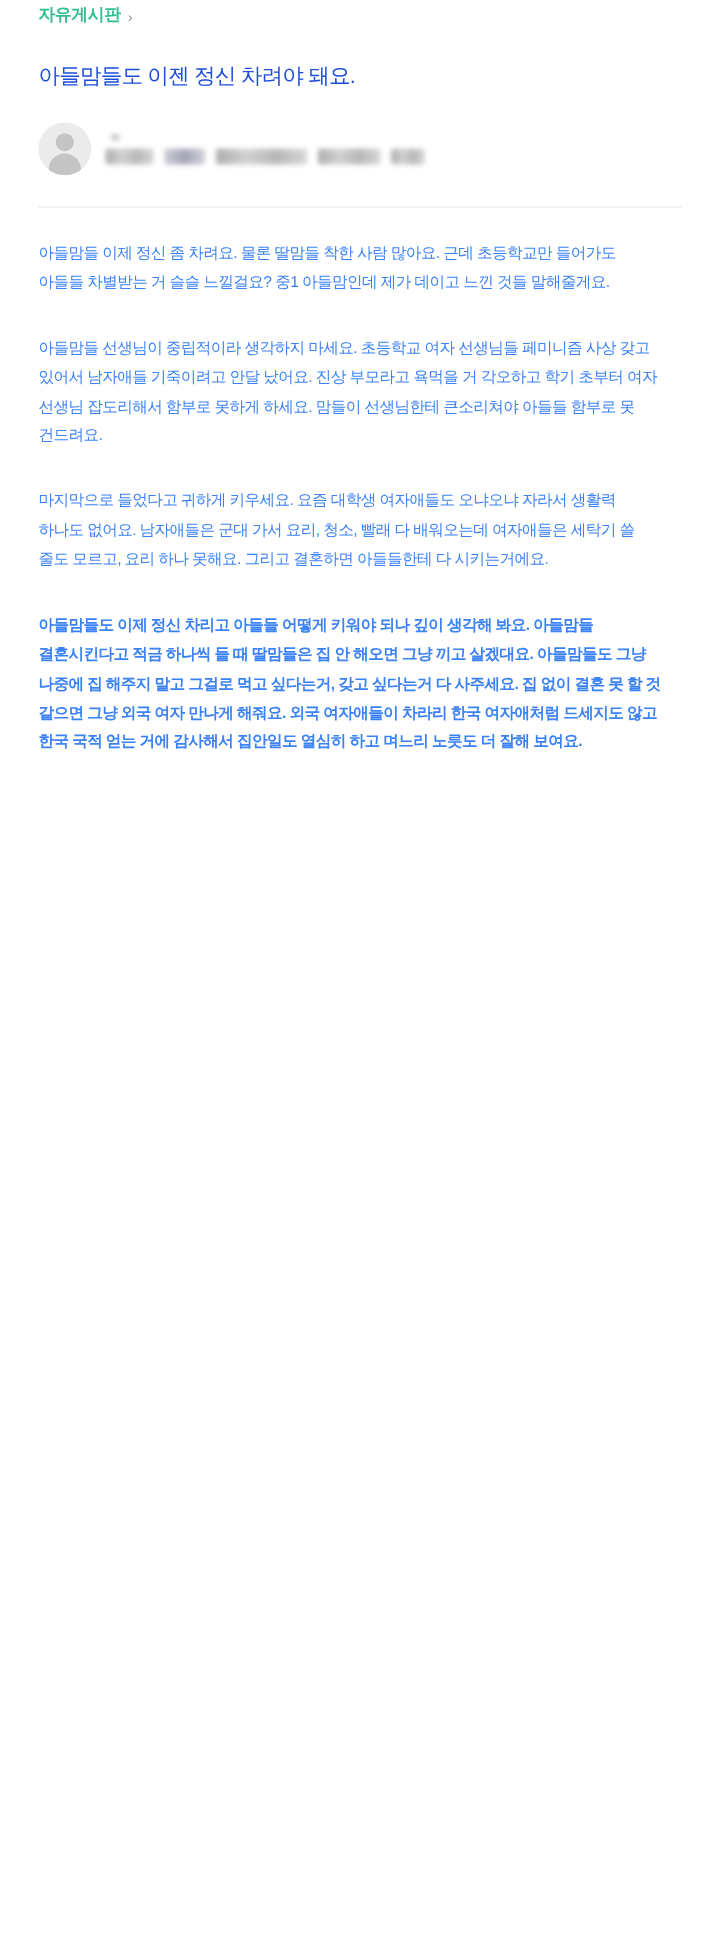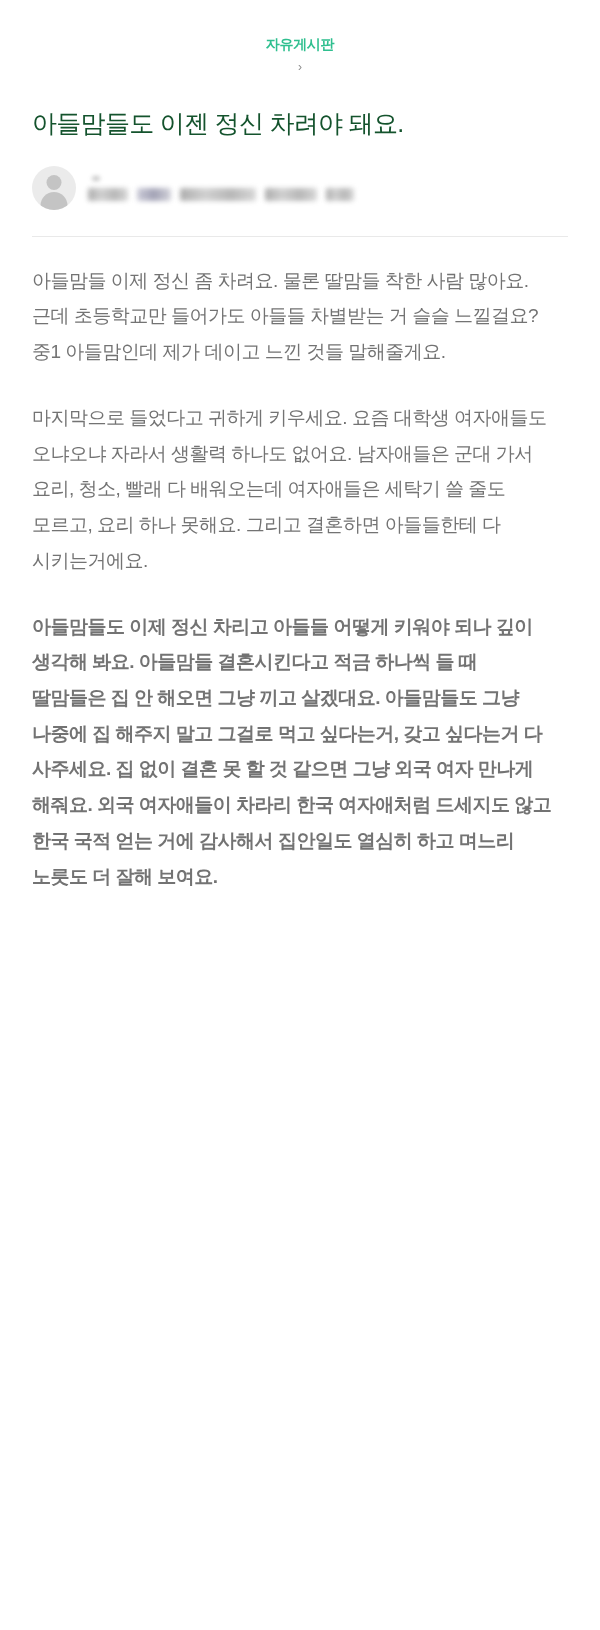--- a/index.html
+++ b/index.html
@@ -15,45 +15,44 @@
   }
   .page {
     width: 600px;
     min-height: 1630px;
     background: #ffffff;
     box-sizing: border-box;
     position: relative;
   }
   
   .breadcrumb {
-    padding: 36px 32px 0 32px;
+    padding: 4px 32px 0 32px;
     display: flex;
     align-items: center;
     gap: 6px;
-    flex-direction: column;
   }
   .breadcrumb .board {
     color: #2fbf8f;
     font-size: 14px;
     font-weight: 700;
     letter-spacing: -0.3px;
   }
   .breadcrumb .chev {
     color: #8d8d8d;
     font-size: 12px;
     line-height: 1;
     transform: translateY(1px);
   }
   
   .title {
     padding: 18px 32px 0 32px;
-    font-size: 25px;
+    font-size: 18px;
     line-height: 1.32;
     font-weight: 400;
-    color: #14532d;
+    color: #1d4ed8;
     letter-spacing: -0.7px;
   }
   
   .author-row {
     margin: 22px 32px 0 32px;
     padding-bottom: 22px;
     border-bottom: 1px solid #e9e9e9;
     display: flex;
     align-items: center;
     gap: 12px;
@@ -121,24 +120,24 @@
     background: #c8c8c8;
     filter: blur(2px);
     margin-left: 4px;
   }
   
   .content {
     padding: 26px 32px 40px 32px;
   }
   .content p {
     margin: 0 16px 30px 0;
-    font-size: 19px;
+    font-size: 13px;
     line-height: 1.88;
     letter-spacing: -0.5px;
-    color: #737373;
+    color: #3b82f6;
     word-break: keep-all;
   }
   .content p:last-child {
     margin-bottom: 0;
     font-weight: bold;
   }
 </style>
 </head>
 <body>
 
@@ -165,17 +164,18 @@
         <span class="blur-chip c2"></span>
         <span class="blur-chip c3"></span>
         <span class="blur-chip c4"></span>
         <span class="blur-chip c5"></span>
       </div>
     </div>
   </div>
 
   <div class="content">
     <p>아들맘들 이제 정신 좀 차려요. 물론 딸맘들 착한 사람 많아요. 근데 초등학교만 들어가도 아들들 차별받는 거 슬슬 느낄걸요? 중1 아들맘인데 제가 데이고 느낀 것들 말해줄게요.</p>
+    <p>아들맘들 선생님이 중립적이라 생각하지 마세요. 초등학교 여자 선생님들 페미니즘 사상 갖고 있어서 남자애들 기죽이려고 안달 났어요. 진상 부모라고 욕먹을 거 각오하고 학기 초부터 여자 선생님 잡도리해서 함부로 못하게 하세요. 맘들이 선생님한테 큰소리쳐야 아들들 함부로 못 건드려요.</p>
     <p>마지막으로 들었다고 귀하게 키우세요. 요즘 대학생 여자애들도 오냐오냐 자라서 생활력 하나도 없어요. 남자애들은 군대 가서 요리, 청소, 빨래 다 배워오는데 여자애들은 세탁기 쓸 줄도 모르고, 요리 하나 못해요. 그리고 결혼하면 아들들한테 다 시키는거에요.</p>
     <p>아들맘들도 이제 정신 차리고 아들들 어떻게 키워야 되나 깊이 생각해 봐요. 아들맘들 결혼시킨다고 적금 하나씩 들 때 딸맘들은 집 안 해오면 그냥 끼고 살겠대요. 아들맘들도 그냥 나중에 집 해주지 말고 그걸로 먹고 싶다는거, 갖고 싶다는거 다 사주세요. 집 없이 결혼 못 할 것 같으면 그냥 외국 여자 만나게 해줘요. 외국 여자애들이 차라리 한국 여자애처럼 드세지도 않고 한국 국적 얻는 거에 감사해서 집안일도 열심히 하고 며느리 노릇도 더 잘해 보여요.</p>
   </div>
 
 </div>
 
 </body></html>

